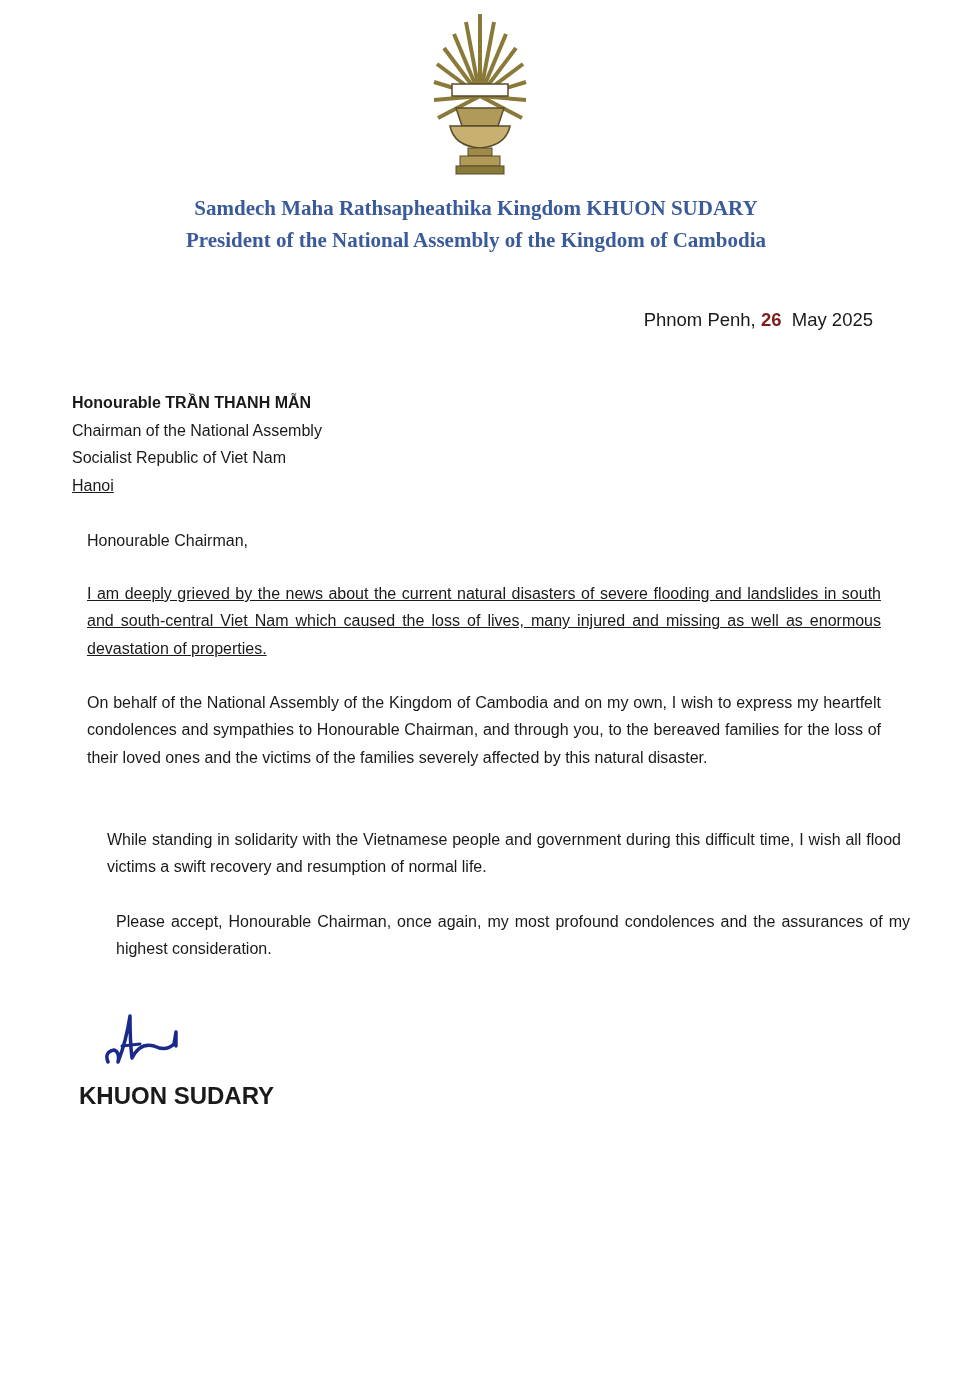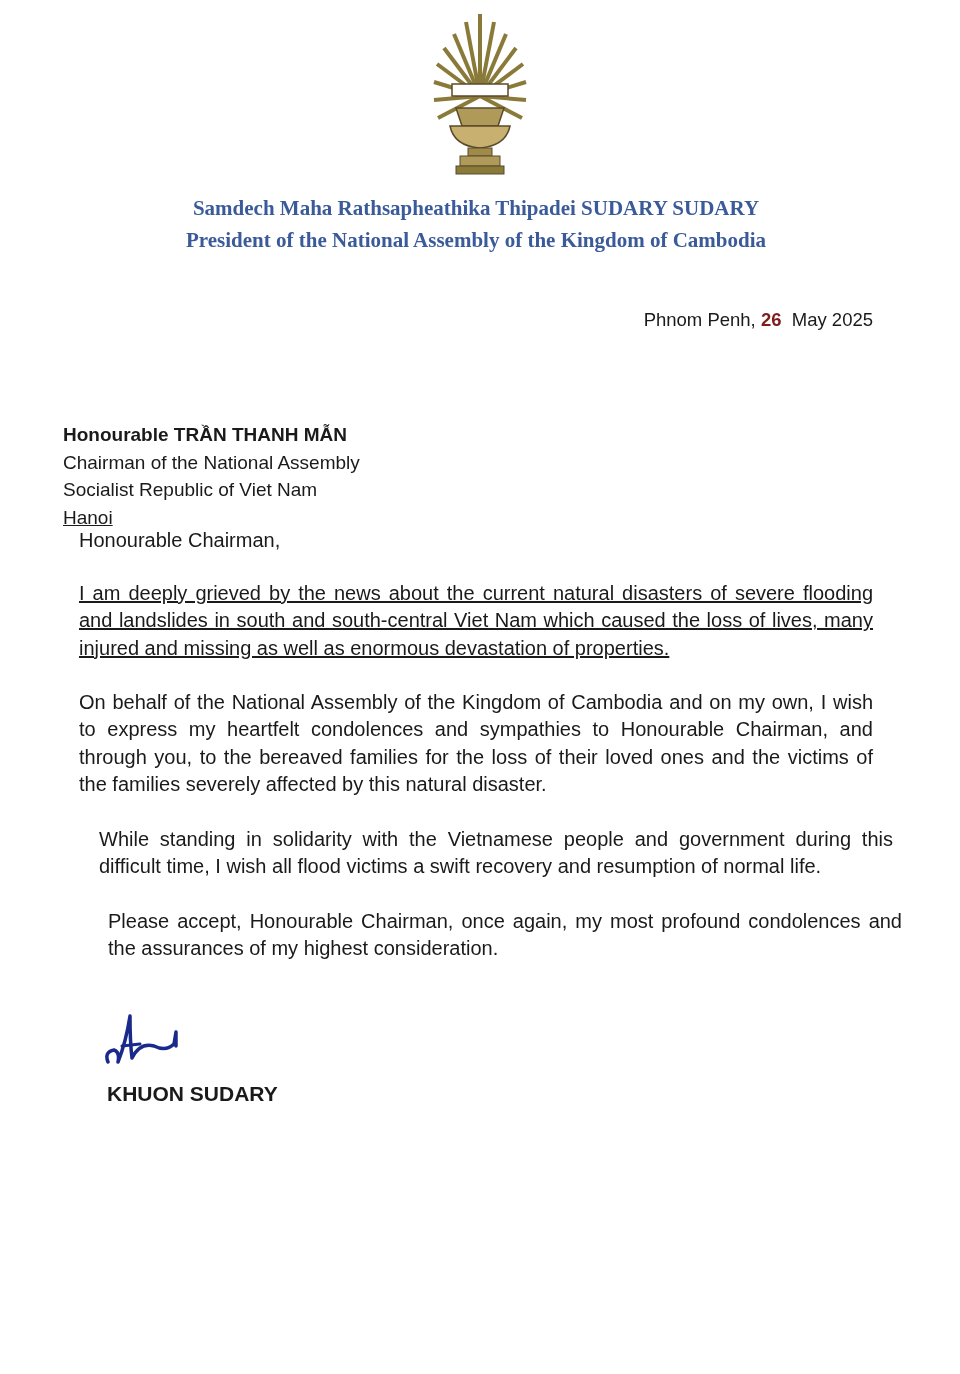--- a/index.html
+++ b/index.html
@@ -4,27 +4,27 @@
 <style>
   html, body { margin: 0; padding: 0; background: #ffffff; }
   body { width: 960px; height: 1374px; position: relative; overflow: hidden;
          font-family: "Liberation Sans", sans-serif; color: #1a1a1a; }
   .emblem { position: absolute; left: 428px; top: 8px; width: 104px; height: 172px; }
   .header { position: absolute; left: 0; top: 192px; width: 952px; text-align: center;
             font-family: "Liberation Serif", serif; font-weight: bold; color: #3a5a9a;
             font-size: 21px; line-height: 32px; }
   .date { position: absolute; right: 87px; top: 309px; font-size: 18.5px; }
   .date .day { color: #7f1d1d; font-weight: bold; }
-  .addr { position: absolute; left: 63px; top: 389px; font-size: 19px; line-height: 27.5px; margin-top: 32px; }
+  .addr { position: absolute; left: 72px; top: 389px; font-size: 16px; line-height: 27.5px; }
   .addr .name { font-weight: bold; }
   .addr .city { font-weight: normal; text-decoration: underline; }
-  .body-text { position: absolute; left: 79px; width: 794px; font-size: 20px; line-height: 27.3px;
+  .body-text { position: absolute; left: 87px; width: 794px; font-size: 16px; line-height: 27.3px;
                text-align: justify; }
   .sig { position: absolute; left: 100px; top: 1012px; width: 96px; height: 56px; }
-  .signer { position: absolute; left: 79px; top: 1082px; font-size: 21px; font-weight: bold; margin-left: 28px; }
+  .signer { position: absolute; left: 79px; top: 1082px; font-size: 24px; font-weight: bold; }
 </style>
 </head>
 <body>
 
 <svg class="emblem" viewBox="0 0 104 172">
   <g stroke="#8a7a3a" stroke-width="4">
     <line x1="52" y1="88" x2="52" y2="6"></line>
     <line x1="52" y1="88" x2="38" y2="14"></line>
       <line x1="52" y1="88" x2="66" y2="14"></line>
     <line x1="52" y1="88" x2="26" y2="26"></line>
@@ -42,21 +42,21 @@
   </g>
   <rect x="24" y="76" width="56" height="12" fill="#fff" stroke="#5a4a2a" stroke-width="1.5"></rect>
   <path d="M28 100 L76 100 L70 118 L34 118 Z" fill="#b09a5a" stroke="#5a4a2a" stroke-width="1.5"></path>
   <path d="M22 118 L82 118 Q78 138 52 140 Q26 138 22 118 Z" fill="#c8b070" stroke="#5a4a2a" stroke-width="1.5"></path>
   <rect x="40" y="140" width="24" height="8" fill="#a08a4a" stroke="#5a4a2a"></rect>
   <rect x="32" y="148" width="40" height="10" fill="#b09a5a" stroke="#5a4a2a"></rect>
   <rect x="28" y="158" width="48" height="8" fill="#8a7a3a" stroke="#5a4a2a"></rect>
 </svg>
 
 <div class="header">
-  <div>Samdech Maha Rathsapheathika Thipadei SUDARY SUDARY</div>
+  <div>Samdech Maha Rathsapheathika Kingdom KHUON SUDARY</div>
   <div>President of the National Assembly of the Kingdom of Cambodia</div>
 </div>
 
 <div class="date">
   <span>Phnom Penh,</span>
   <span class="day">26</span>&nbsp;
   <span>May 2025</span>
 </div>
 
 <div class="addr">

